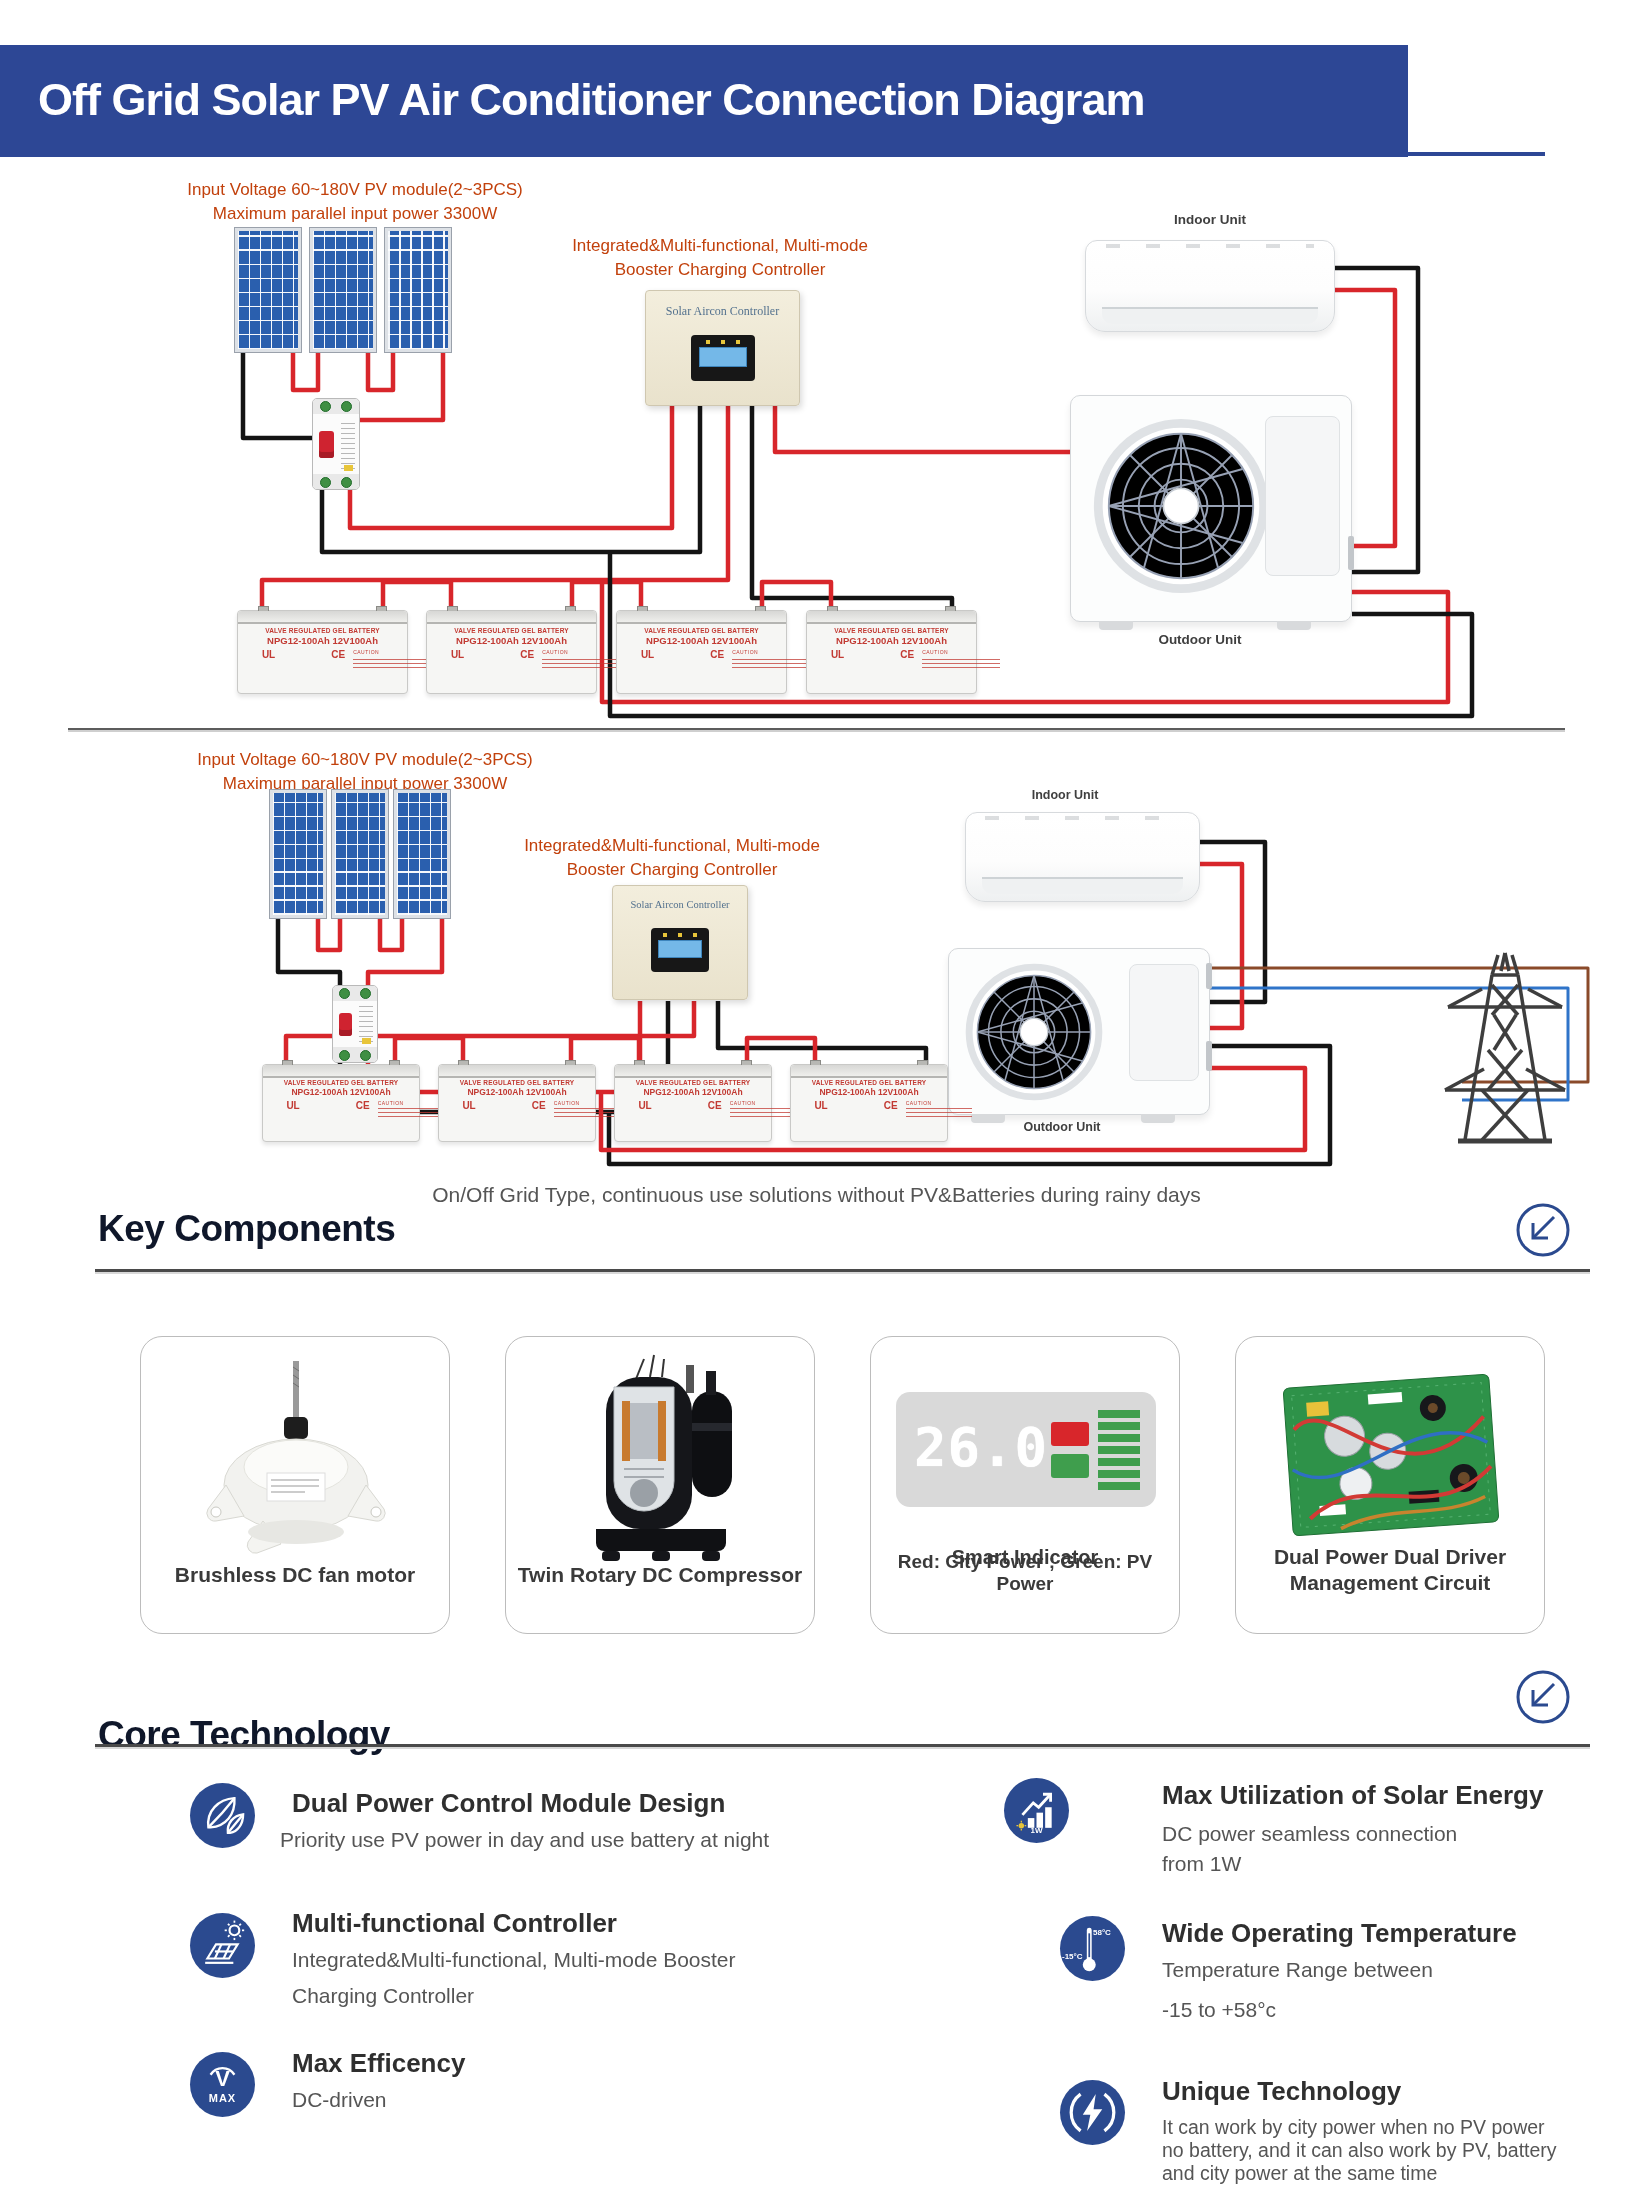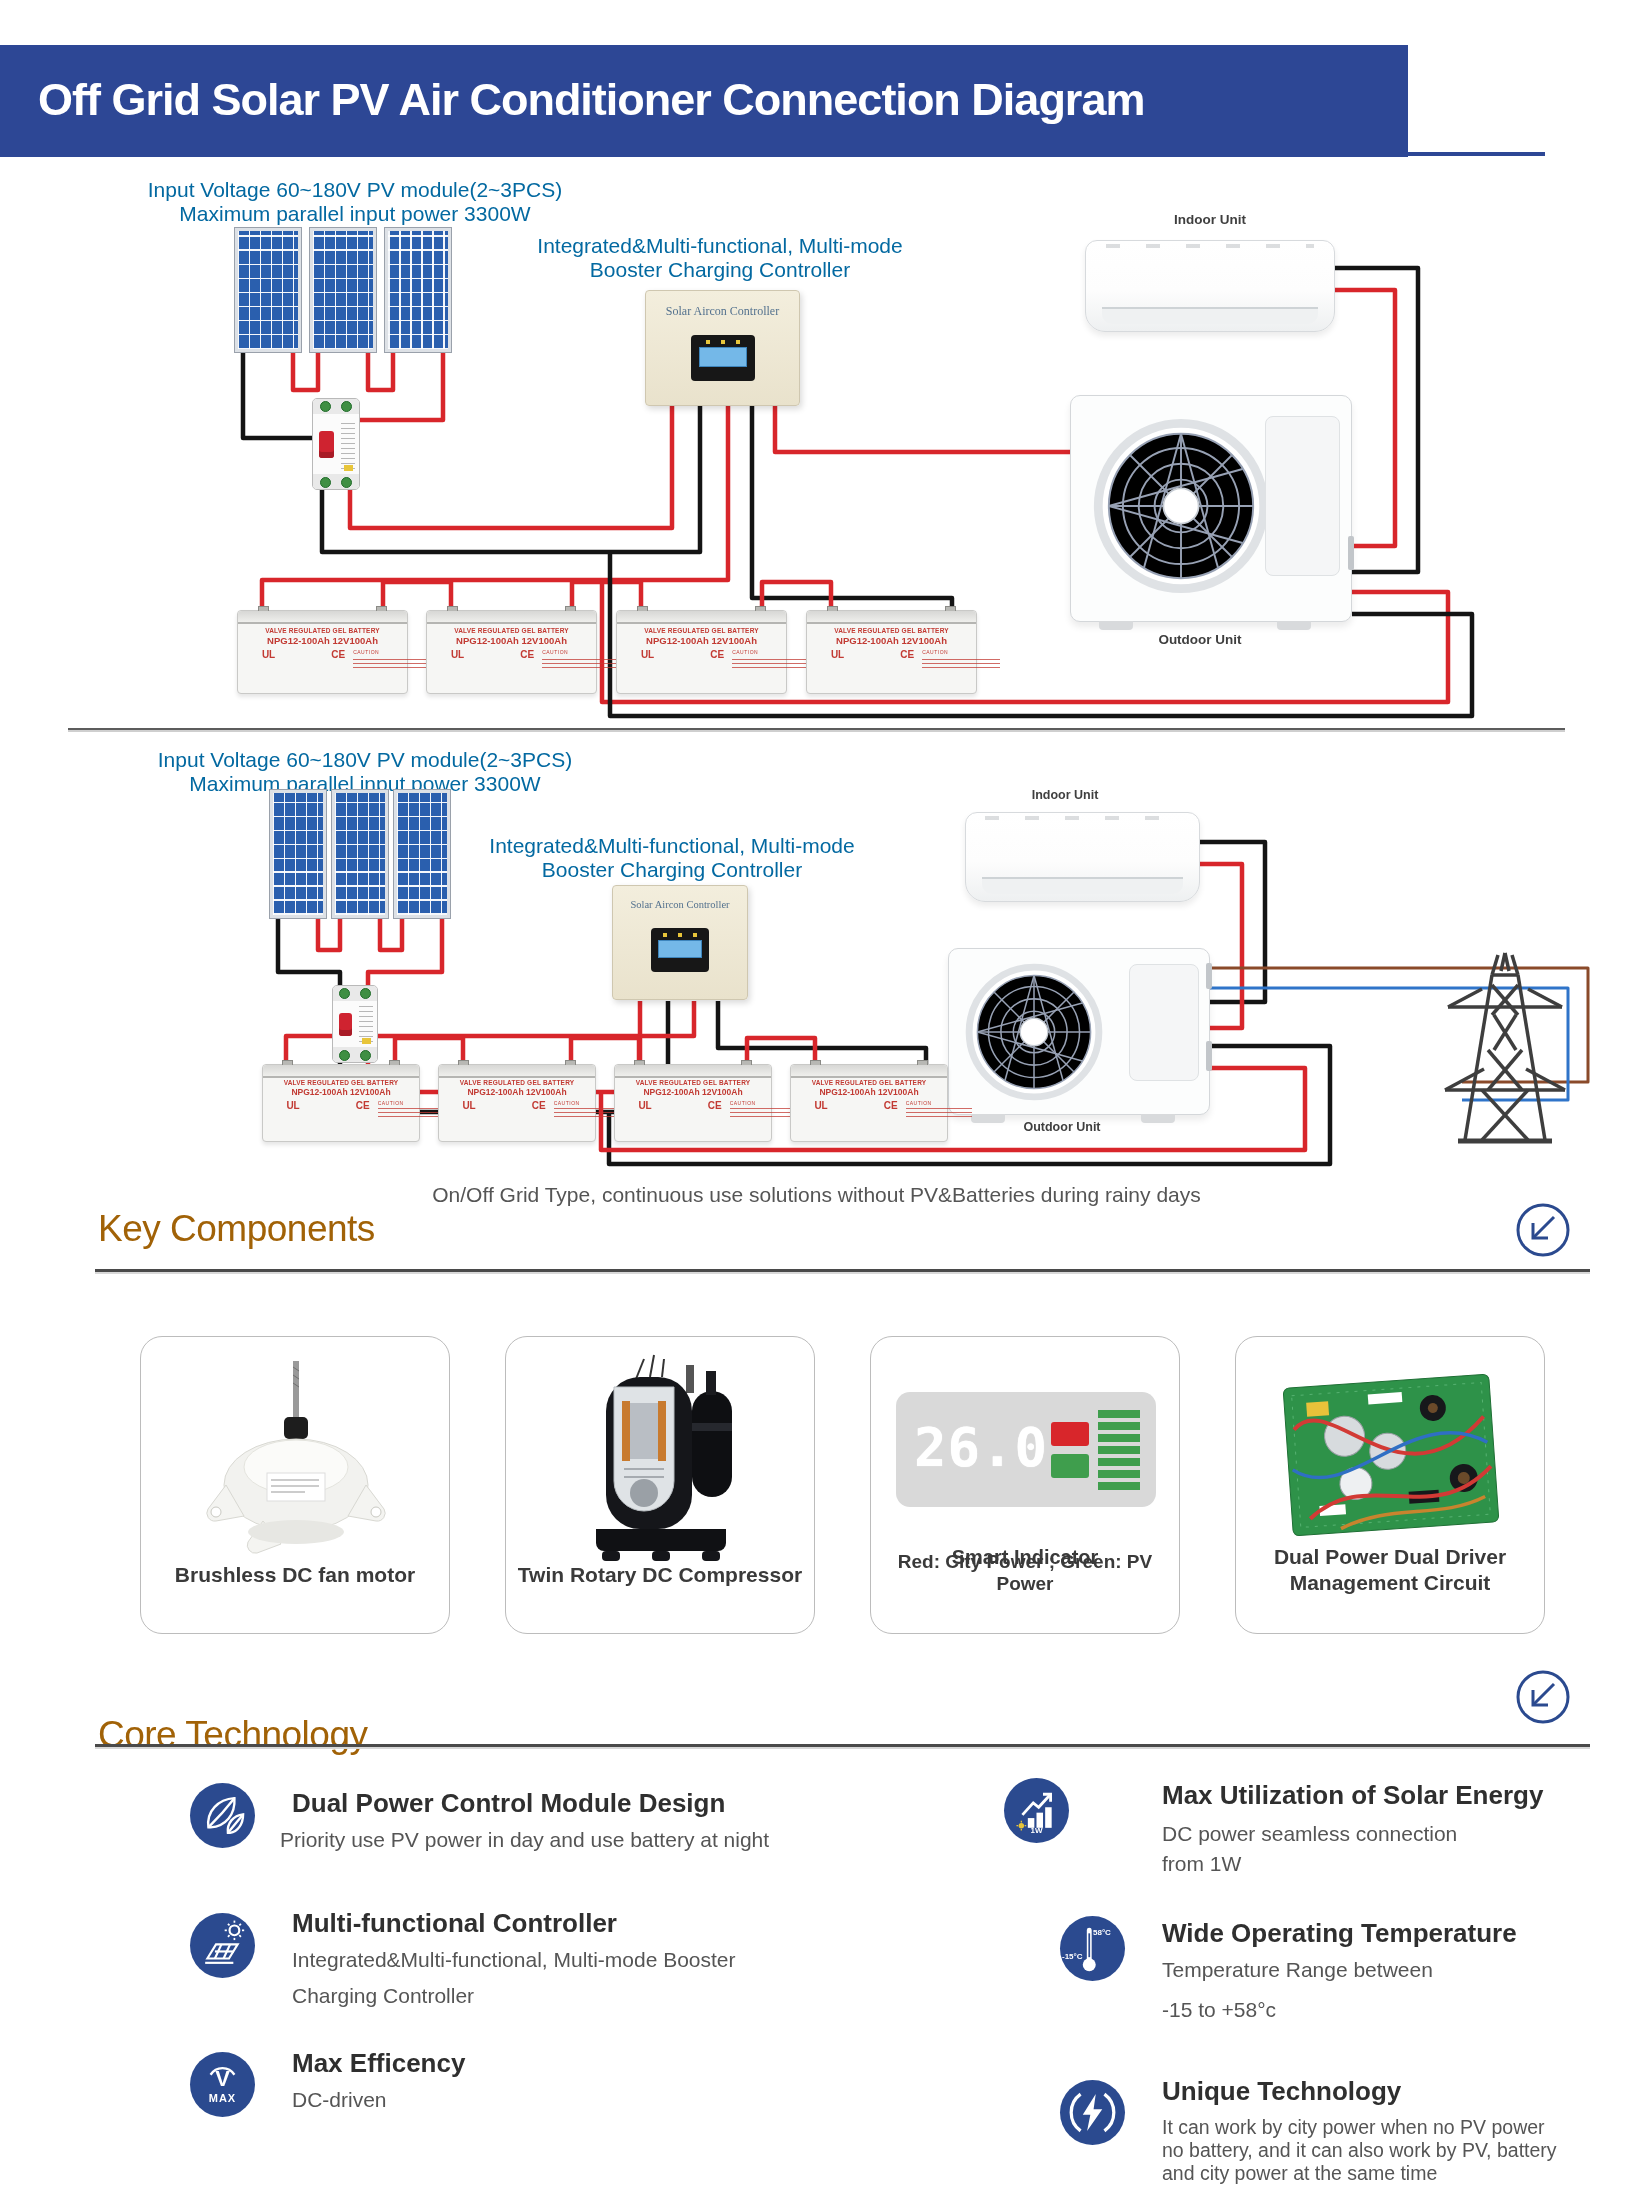--- a/index.html
+++ b/index.html
@@ -5,21 +5,21 @@
   html,body{margin:0;padding:0;background:#fff;}
   .page{position:relative;width:1633px;height:2200px;background:#fff;overflow:hidden;
         font-family:"Liberation Sans",sans-serif;}
   .abs{position:absolute;}
   
   .banner{left:0;top:45px;width:1408px;height:112px;background:#2d4795;}
   .banner h1{margin:0;padding:0 0 0 38px;color:#fff;font-size:45px;line-height:110px;
              font-weight:bold;letter-spacing:-1px;white-space:nowrap;}
   .banner-tick{left:1408px;top:152px;width:137px;height:4px;background:#2d4795;}
   
-  .dlabel{font-size:21px;color:#0369a1;line-height:24px;text-align:center;}
+  .dlabel{font-size:17px;color:#c2410c;line-height:24px;text-align:center;}
   .ulabel{font-size:13.5px;color:#3f3f3f;text-align:center;font-weight:bold;}
   
   .pv{background:#2a5fae;border:3px solid #dde1e6;outline:1px solid #9aa1ab;box-sizing:border-box;
       background-image:
         repeating-linear-gradient(90deg, rgba(255,255,255,.95) 0 1.5px, transparent 1.5px 11px),
         repeating-linear-gradient(0deg, rgba(255,255,255,.95) 0 1.5px, transparent 1.5px 14px);}
   
   .breaker{background:#fbfbfb;border:1px solid #b9b9b9;border-radius:5px;box-sizing:border-box;}
   .breaker .term{position:absolute;left:0;right:0;height:15px;background:#e9e9e9;}
   .breaker .term.t{top:0;border-radius:4px 4px 0 0;}
@@ -67,21 +67,21 @@
   .bat .marks{display:flex;justify-content:center;gap:8px;margin-top:3px;align-items:flex-start;}
   .bat .marks .m{color:#c23a33;font-weight:bold;font-size:10px;padding-left:48px;}
   .bat .ct{color:#c23a33;font-size:5px;letter-spacing:.5px;}
   .bat .hair{width:78px;height:12px;margin:1px auto 0;
        background:repeating-linear-gradient(0deg,rgba(194,58,51,.75) 0 1px,transparent 1px 4px);}
   
   .sep{height:2px;background:#5c5c5c;box-shadow:0 2px 0 #cfcfcf;}
   .rule{height:3px;background:#4a4a4a;box-shadow:0 2px 0 #d8d8d8;}
   
   .caption{left:0;top:1183px;width:1633px;text-align:center;font-size:21px;color:#555;}
-  .h2{font-size:37px;font-weight:normal;color:#a16207;letter-spacing:-.5px;white-space:nowrap;}
+  .h2{font-size:37px;font-weight:bold;color:#0f172a;letter-spacing:-.5px;white-space:nowrap;}
   
   .card{top:1336px;width:310px;height:298px;border:1.5px solid #bcbcbc;border-radius:22px;
         background:#fff;box-sizing:border-box;}
   .card .lbl{position:absolute;left:0;right:0;text-align:center;font-weight:bold;color:#3a3a3a;}
   
   .ind-box{position:absolute;left:25px;top:55px;width:260px;height:115px;background:#d9d9d9;border-radius:14px;}
   .ind-dig{position:absolute;left:18px;top:24px;color:#fff;font-family:"DejaVu Sans Mono",monospace;
            font-weight:bold;font-size:54px;letter-spacing:1px;text-shadow:0 0 1px #fff;}
   .ind-sq{position:absolute;left:155px;width:38px;height:24px;border-radius:3px;}
   .ind-bars{position:absolute;left:202px;top:18px;width:42px;height:80px;

